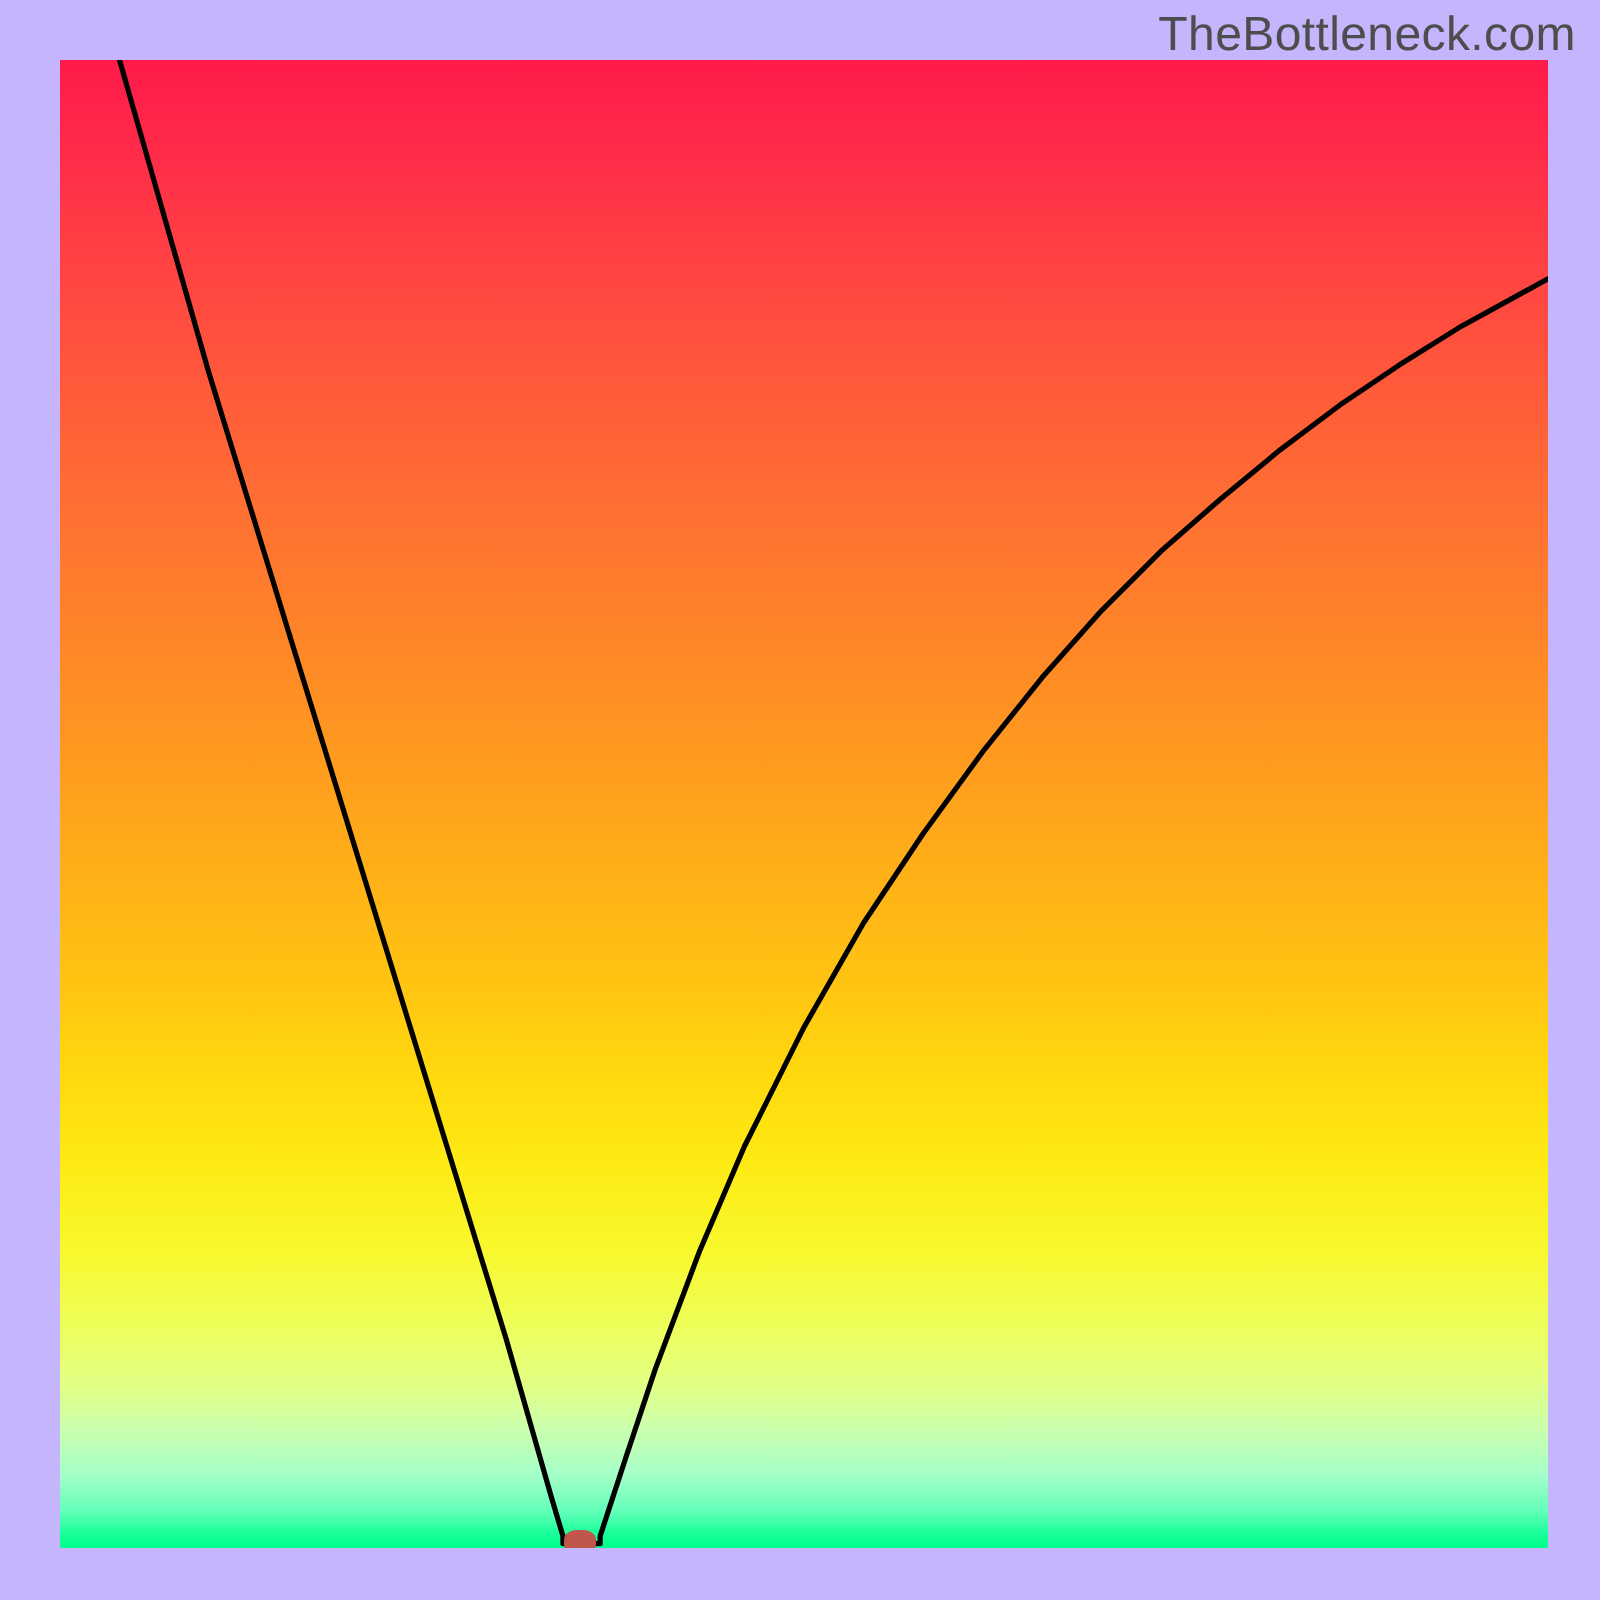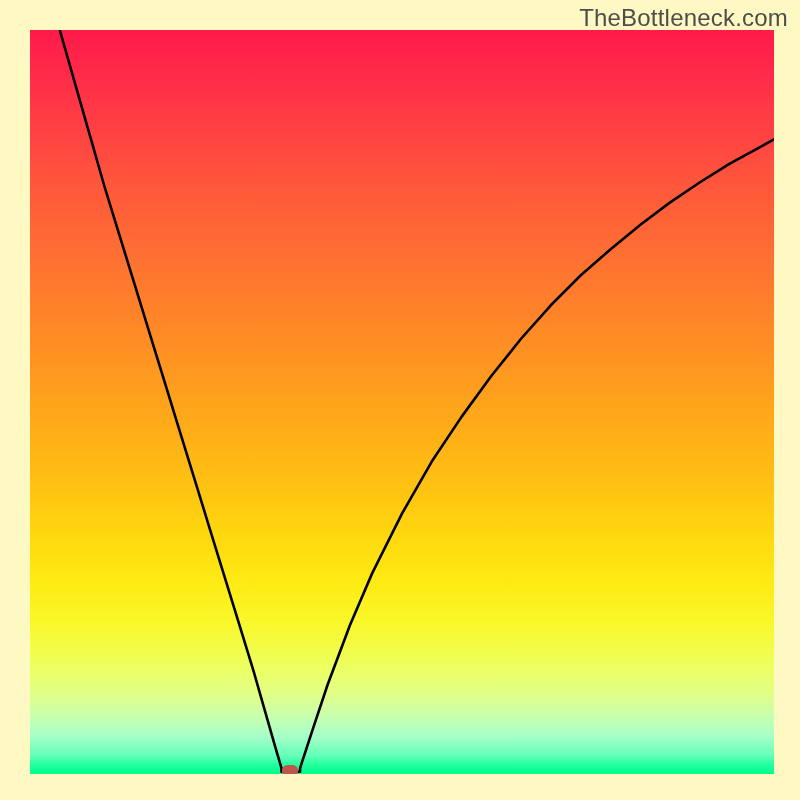--- a/index.html
+++ b/index.html
@@ -3,21 +3,21 @@
 <meta charset="utf-8">
 <style>
   * { margin: 0; padding: 0; box-sizing: border-box; }
   html, body { width: 800px; height: 800px; overflow: hidden; }
   body { background: #000; font-family: Arial, Helvetica, sans-serif; }
 
   .outer {
     position: relative;
     width: 800px;
     height: 800px;
-    background: #fef9c3;
+    background: #c4b5fd;
   }
 
   .watermark {
     position: absolute;
     top: 4px;
     right: 12px;
     color: #4d4d4d;
     font-size: 24px;
     font-weight: 500;
     letter-spacing: 0.2px;

